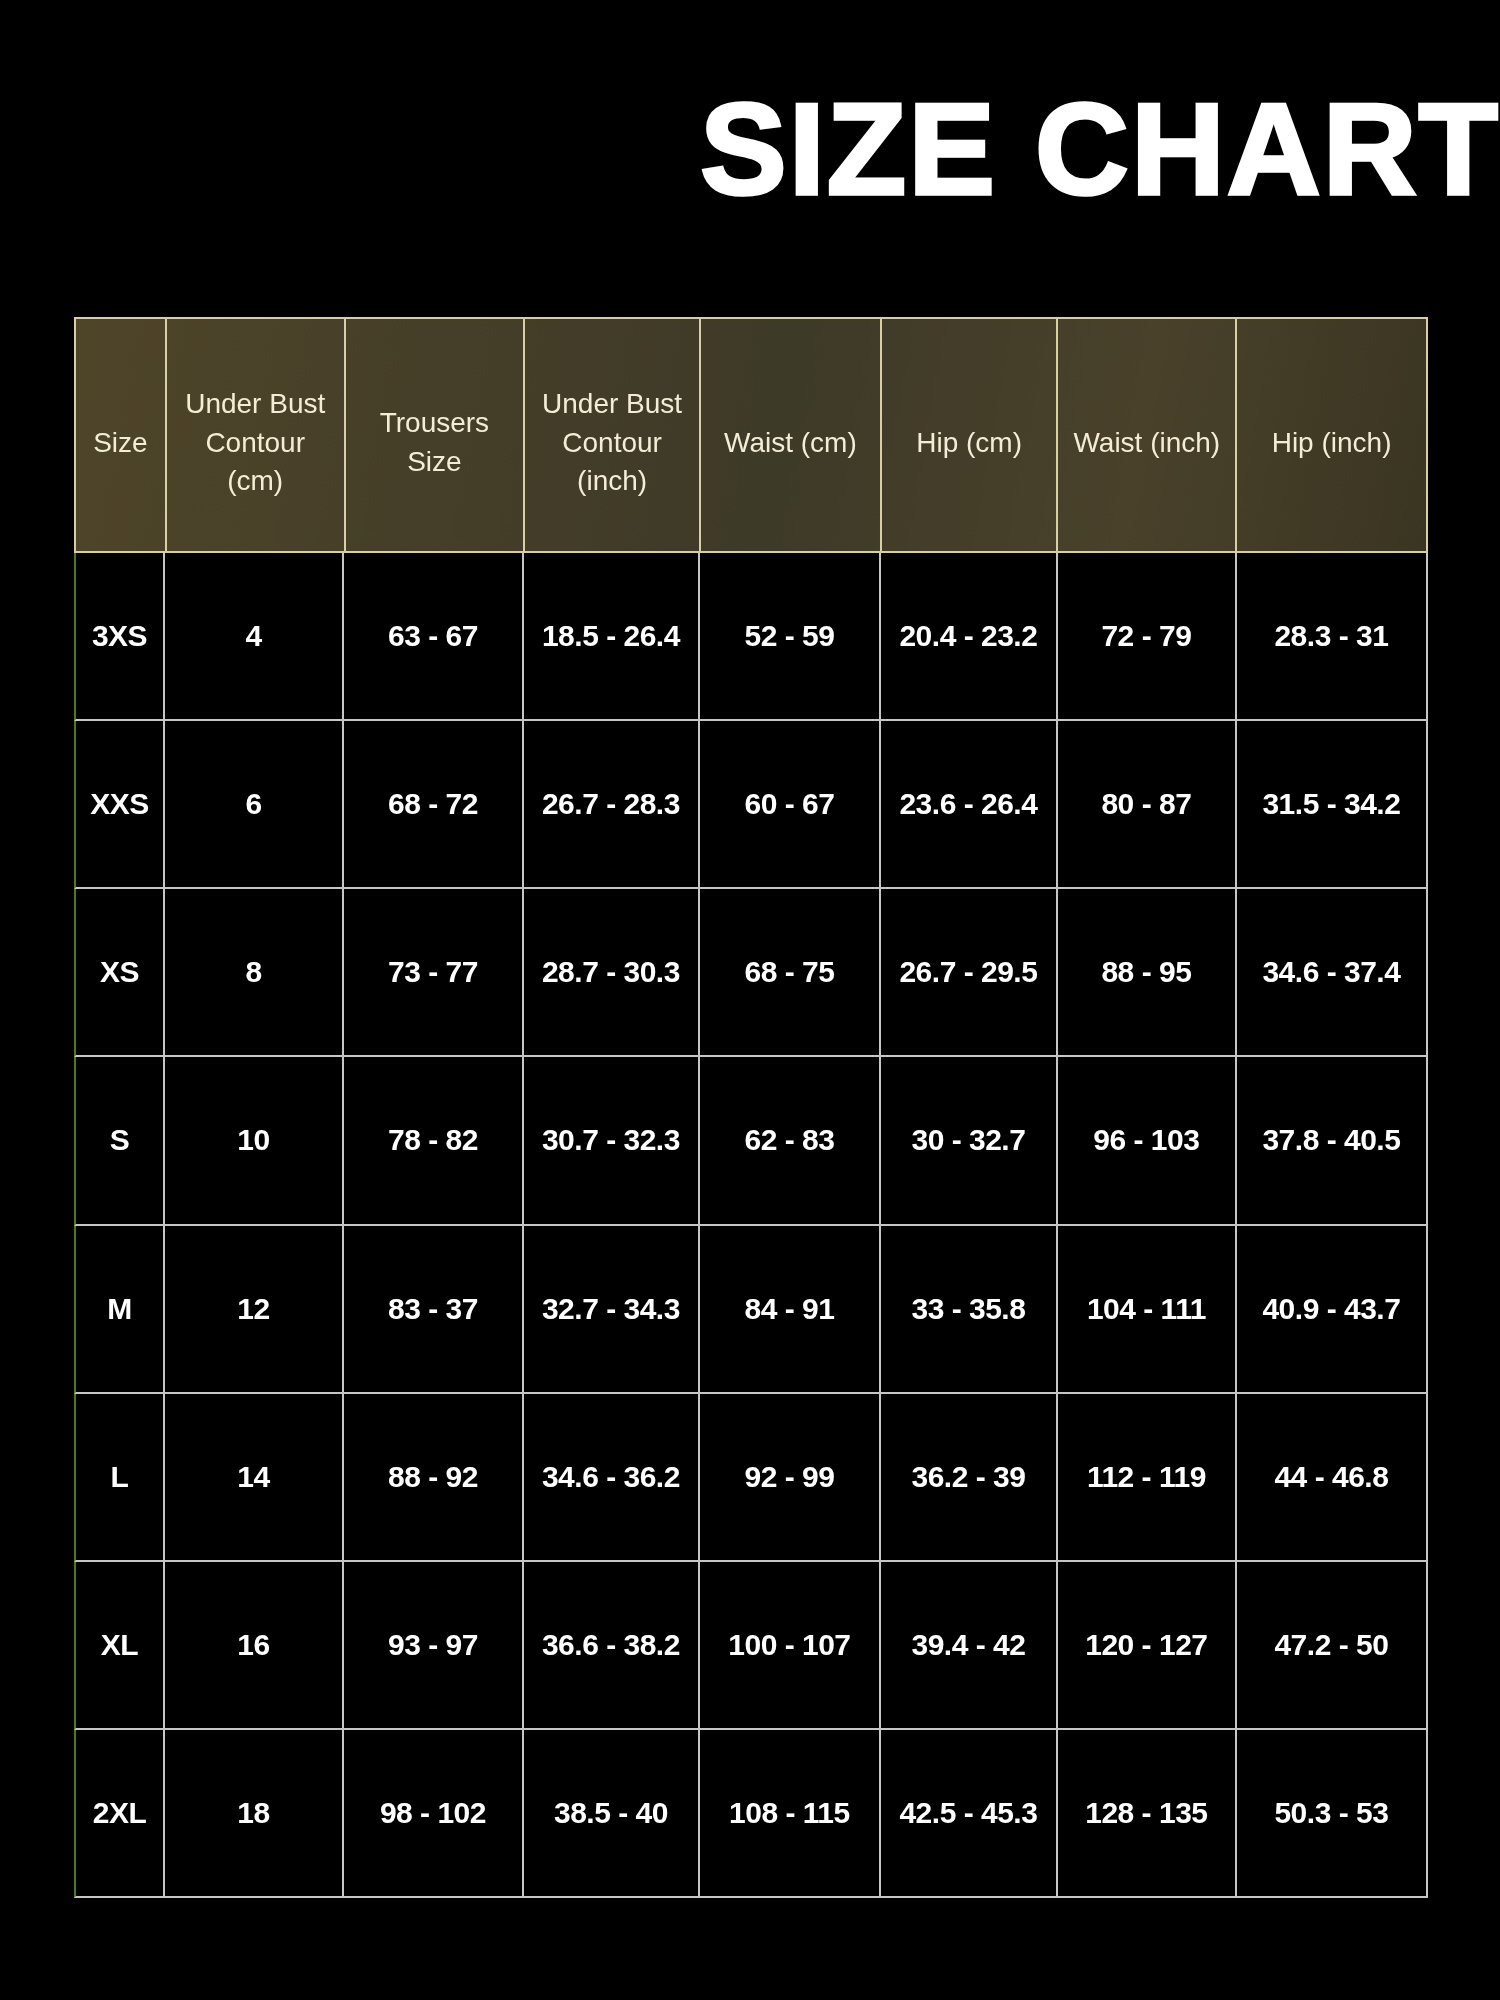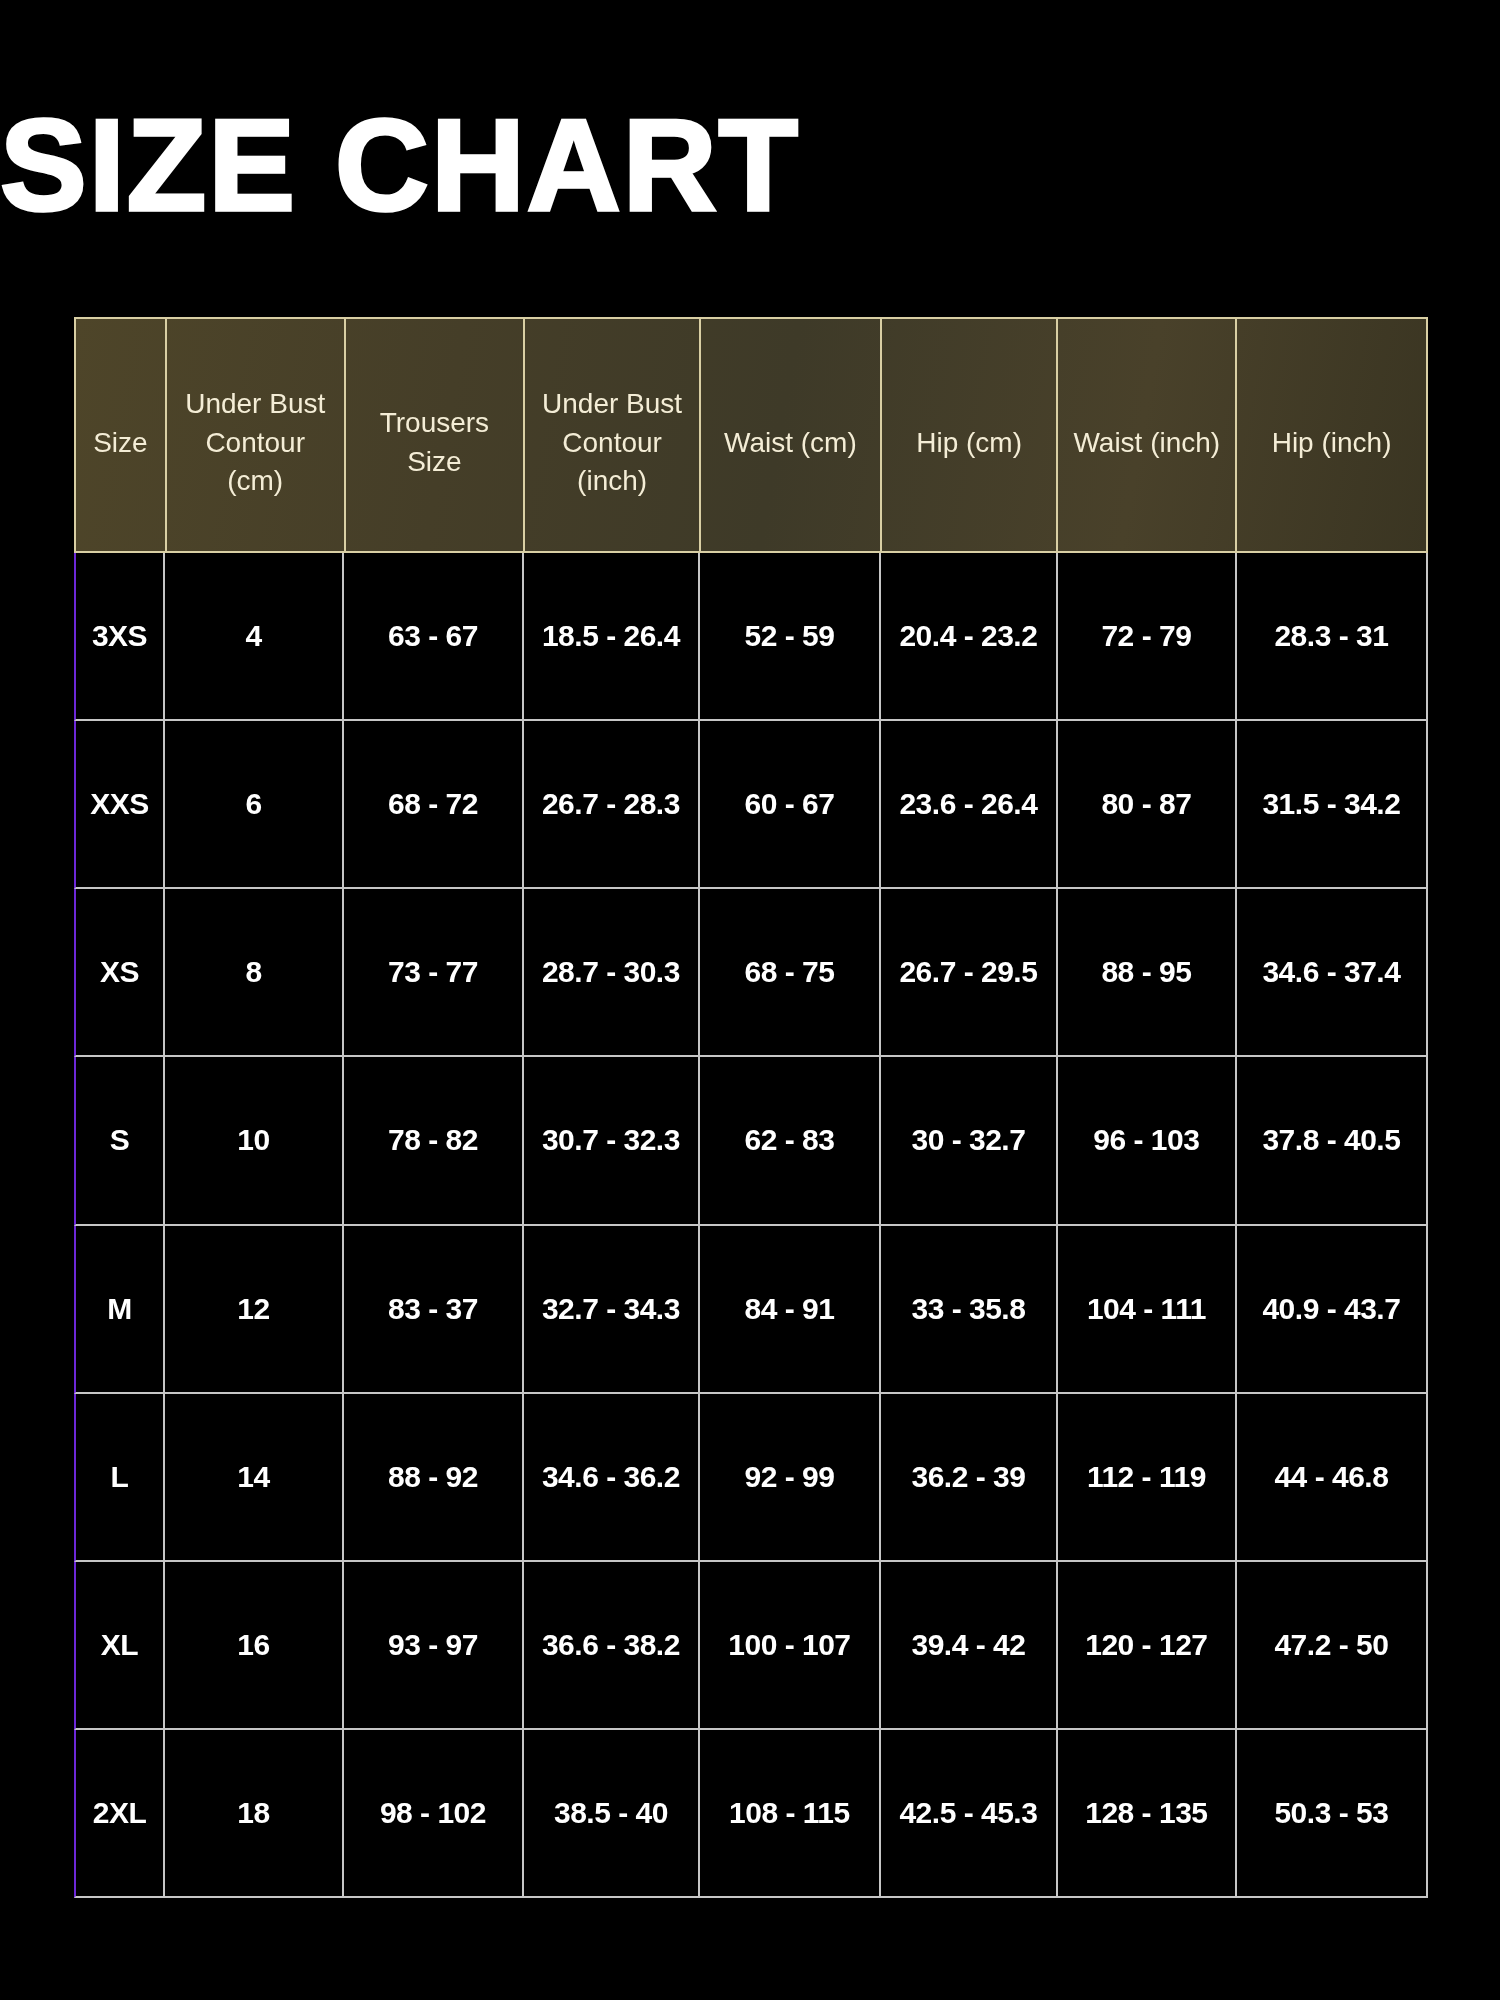--- a/index.html
+++ b/index.html
@@ -9,24 +9,24 @@
   }
   body {
     position: relative;
     width: 1500px;
     height: 2000px;
     overflow: hidden;
     font-family: "Liberation Sans", sans-serif;
   }
   .page-title {
     position: absolute;
-    top: 100px;
+    top: 84px;
     left: 0;
     width: 100%;
-    text-align: left;
+    text-align: right;
     color: #ffffff;
     font-size: 130px;
     font-weight: bold;
     letter-spacing: 2px;
     line-height: 1;
     -webkit-text-stroke: 3.5px #ffffff;
     white-space: nowrap;
   }
   .size-table {
     position: absolute;
@@ -72,21 +72,21 @@
     align-items: center;
     justify-content: center;
     text-align: center;
     color: #ffffff;
     font-weight: bold;
     font-size: 30px;
     letter-spacing: -0.5px;
     white-space: nowrap;
   }
   .data-cell.first-col {
-    border-left: 2px solid #6d28d9;
+    border-left: 2px solid #4d7c0f;
   }
 </style>
 </head>
 <body>
 
 <div class="page-title">SIZE CHART</div>
 
 <div class="size-table">
   <div class="header-row">
     <div class="header-cell">Size</div>

